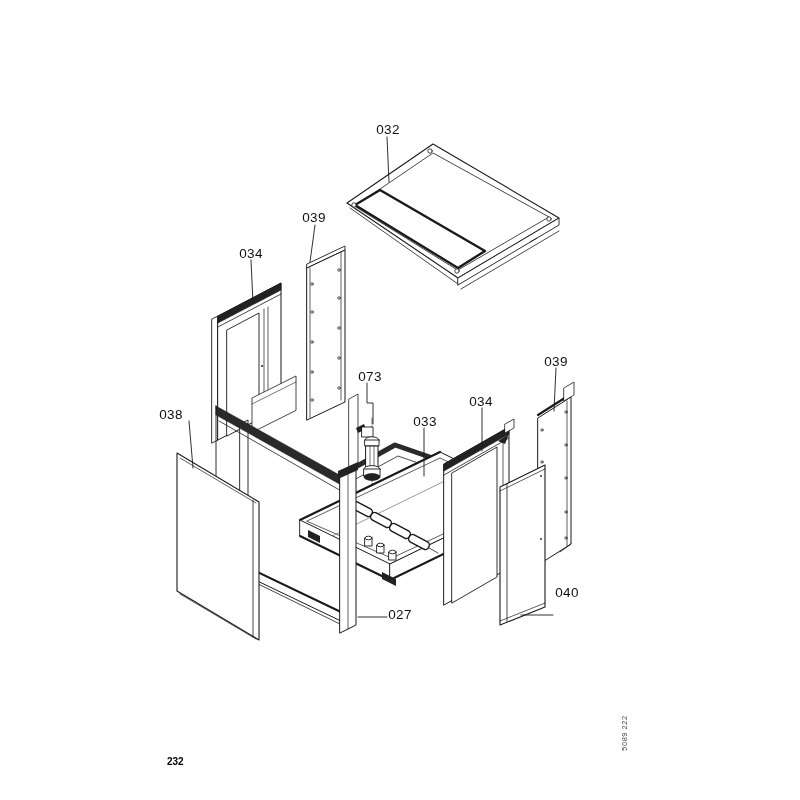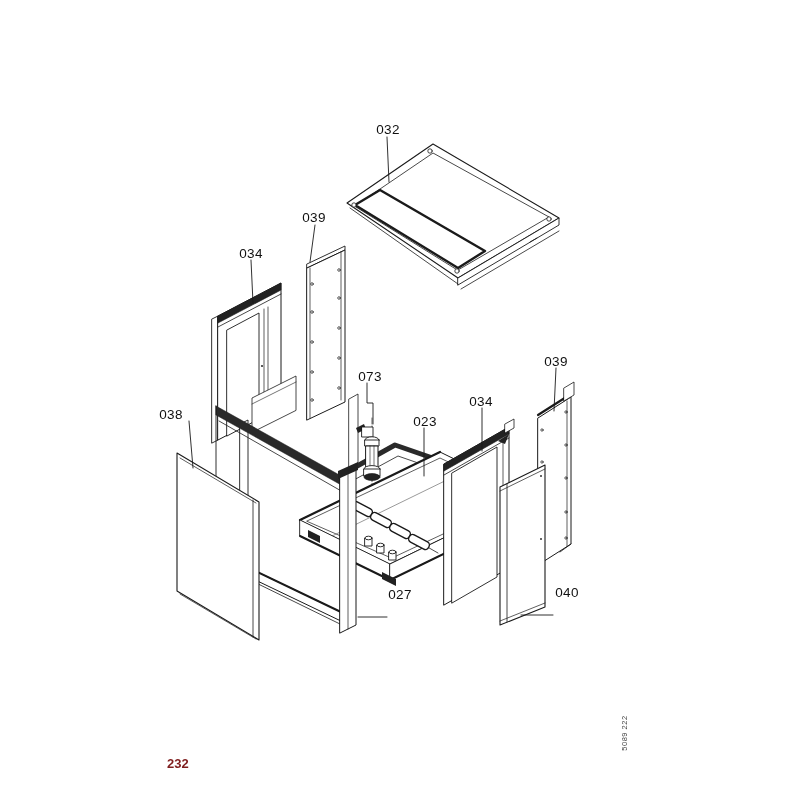--- a/index.html
+++ b/index.html
@@ -1,21 +1,21 @@
 <!DOCTYPE html>
 <html><head>
 <meta charset="utf-8">
 <style>
   html,body{margin:0;padding:0;background:#ffffff;}
   #page{position:relative;width:684px;height:800px;background:#ffffff;overflow:hidden;
         font-family:"Liberation Sans",sans-serif;}
   #art{position:absolute;left:0;top:0;}
   .part-label{position:absolute;transform:translate(-50%,-50%);font-size:13.5px;
         color:#111;letter-spacing:.4px;white-space:nowrap;}
-  .page-number{position:absolute;left:167px;top:756px;font-size:13px;font-weight:bold;color:#7f1d1d;}
+  .page-number{position:absolute;left:167px;top:756px;font-size:10px;font-weight:bold;color:#000000;}
   .doc-code{position:absolute;left:624px;top:733px;font-size:7.5px;color:#444;
         transform:translate(-50%,-50%) rotate(-90deg);letter-spacing:.5px;white-space:nowrap;}
 </style>
 </head>
 <body>
 
 <div id="page">
 
 <svg id="art" width="800" height="800" viewBox="0 0 800 800">
   <g stroke="#1a1a1a" fill="none" stroke-linejoin="round" stroke-linecap="round">
@@ -193,21 +193,21 @@
       <path d="M521,615 L553,615"></path>
     </g>
   </g>
 </svg>
 
   <div class="part-label" style="left:388px;top:129px">032</div>
   <div class="part-label" style="left:314px;top:217px">039</div>
   <div class="part-label" style="left:251px;top:253px">034</div>
   <div class="part-label" style="left:171px;top:414px">038</div>
   <div class="part-label" style="left:370px;top:376px">073</div>
-  <div class="part-label" style="left:425px;top:421px">023</div>
+  <div class="part-label" style="left:425px;top:421px">033</div>
   <div class="part-label" style="left:481px;top:401px">034</div>
   <div class="part-label" style="left:556px;top:361px">039</div>
-  <div class="part-label" style="left:400px;top:594px">027</div>
+  <div class="part-label" style="left:400px;top:614px">027</div>
   <div class="part-label" style="left:567px;top:592px">040</div>
 
   <div class="page-number">232</div>
   <div class="doc-code">5089 222</div>
 </div>
 
 </body></html>

